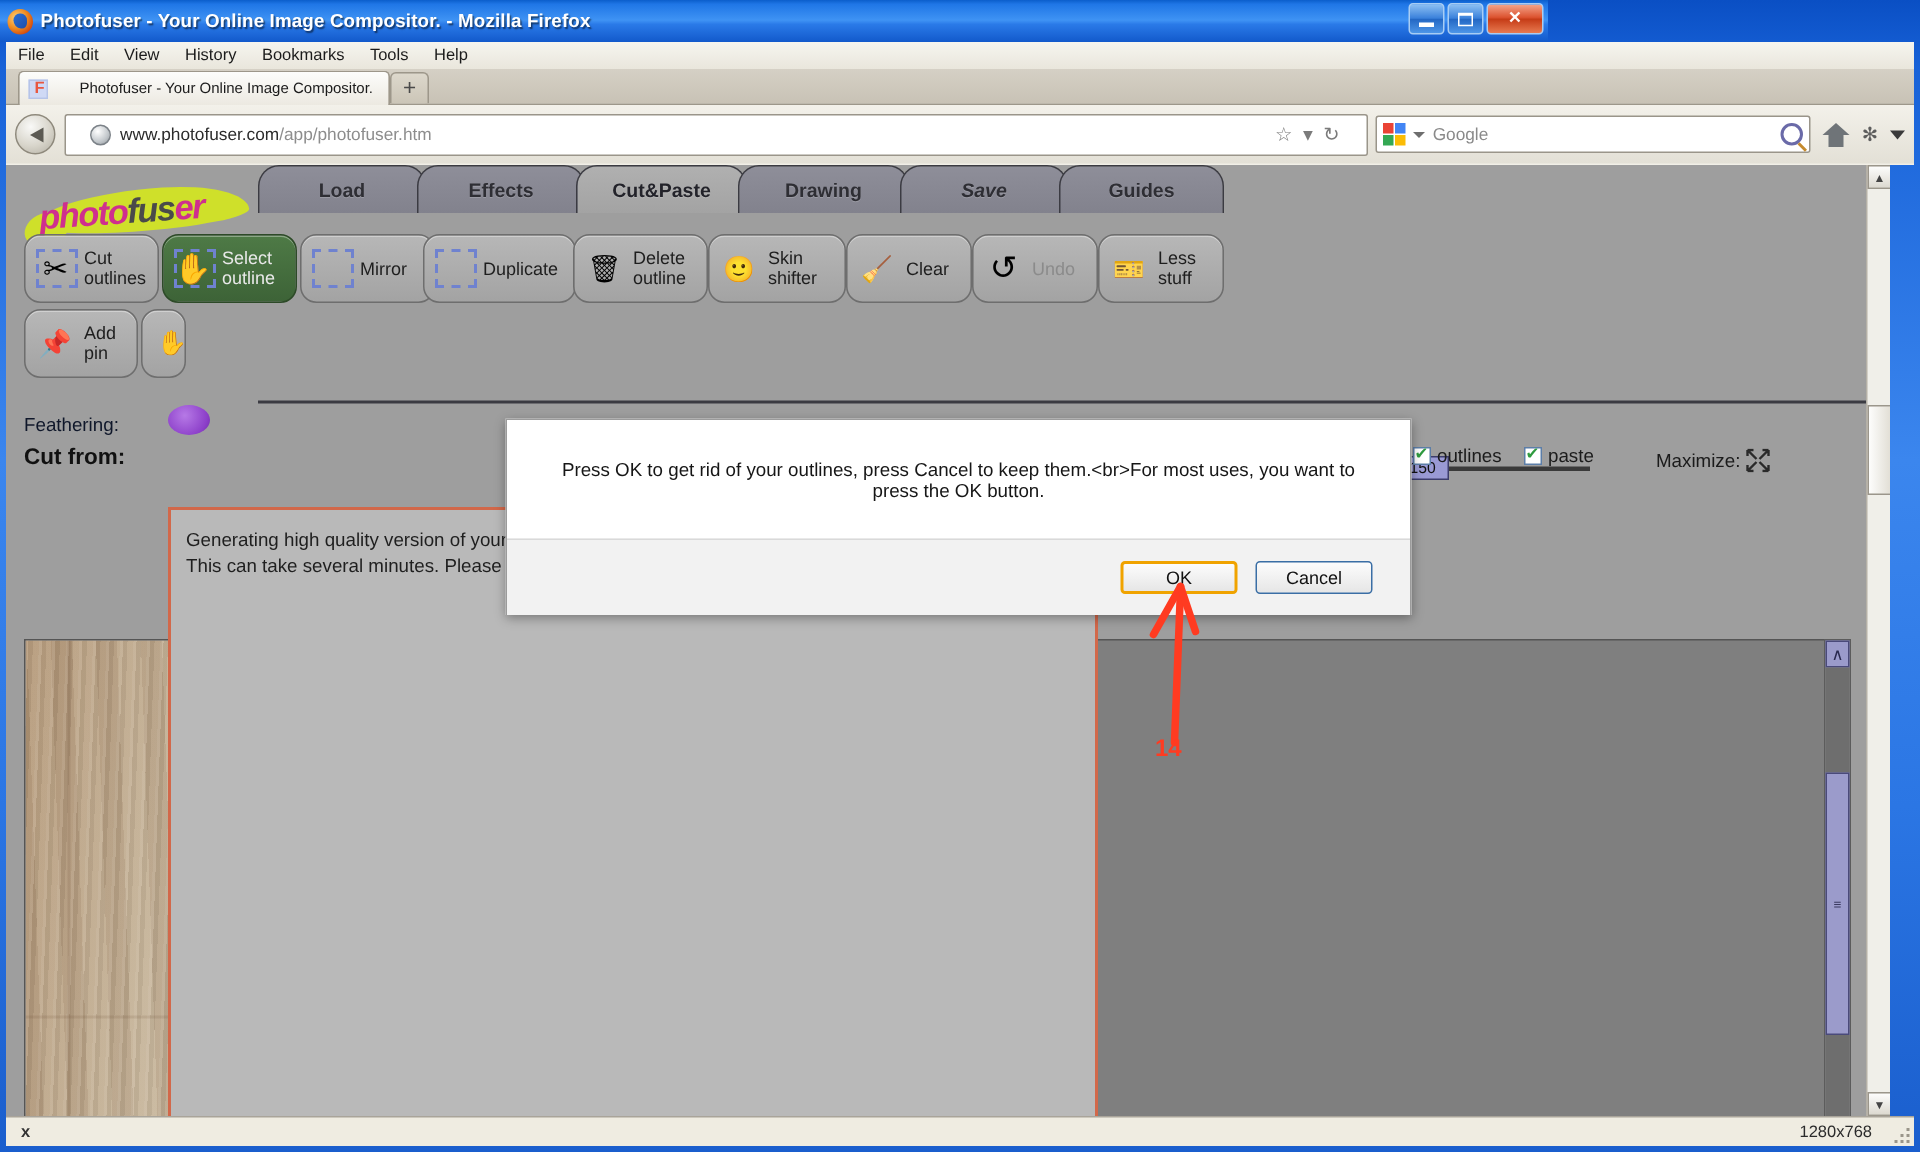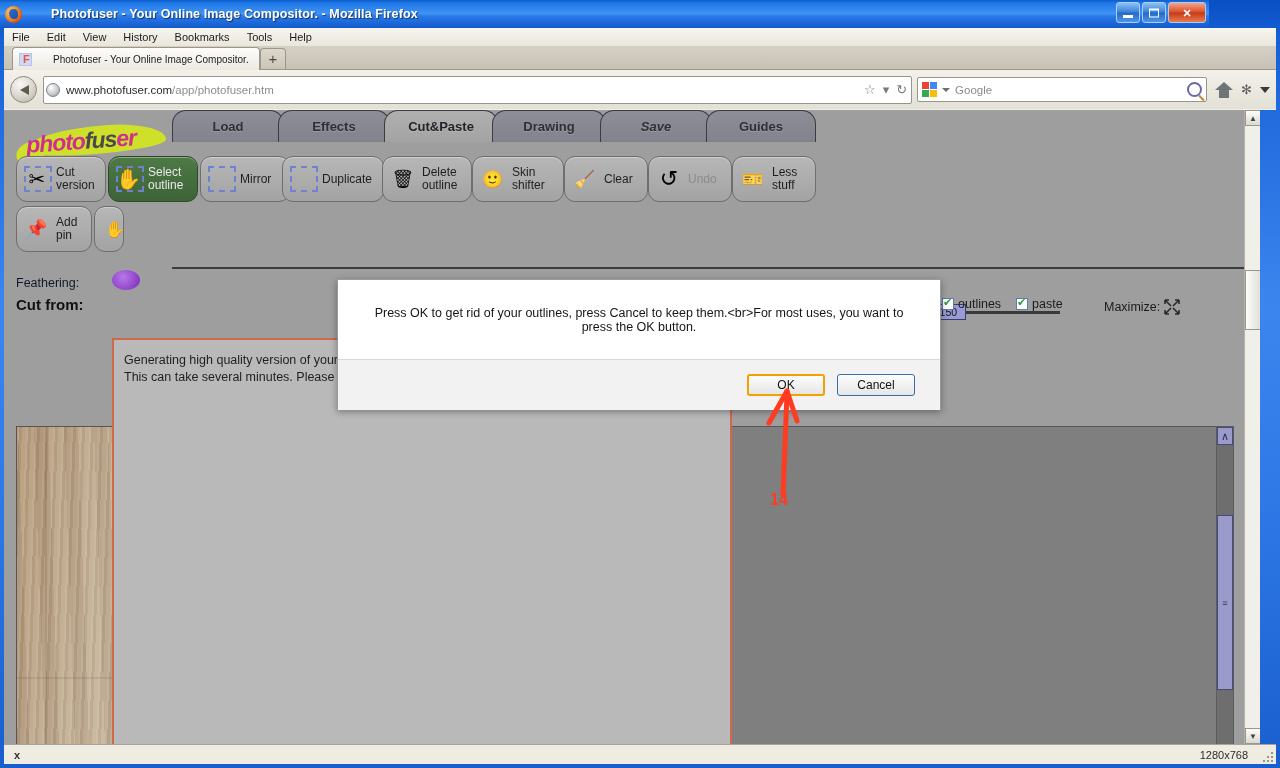--- a/index.html
+++ b/index.html
@@ -10,23 +10,23 @@
   }
   #root { position: relative; width: 1280px; height: 768px; }
 
   
   .win-frame {
     position: absolute; left: 0; top: 0; width: 1280px; height: 768px;
     background: linear-gradient(to bottom, #0a4fc4 0%, #1862d8 6%, #3b86ee 40%, #2b76e4 70%, #1a5ecd 100%);
     border: 0;
   }
   .titlebar {
-    position: absolute; left: 0; top: 0; width: 1209px; height: 28px;
+    position: absolute; left: 0; top: 0; width: 1032px; height: 28px;
     background: linear-gradient(to bottom, #0b5ecb 0%, #1f76e6 10%, #3f93f4 48%, #2a7ae8 58%, #1259cb 100%);
-    display: flex; align-items: center; gap: 24px;
+    display: flex; align-items: center;
   }
   .ff-icon {
     width: 17px; height: 17px; margin-left: 5px; margin-right: 5px;
     border-radius: 50%;
     background: radial-gradient(circle at 35% 35%, #ffd37a 0%, #ef8b20 45%, #d24d11 75%, #8d2f08 100%);
     position: relative; flex: none;
   }
   .ff-icon::after {
     content: ""; position: absolute; left: 4px; top: 3px; width: 9px; height: 10px;
     border-radius: 50% 50% 40% 60%;
@@ -84,21 +84,21 @@
     background: linear-gradient(to bottom,#f3f1ea,#e3e0d6); }
   .back-btn {
     width: 27px; height: 27px; border-radius: 50%; flex: none;
     background: radial-gradient(circle at 38% 30%, #f9f9f7 0%, #d8d5cb 55%, #b2aea2 100%);
     border: 1px solid #8e897c; position: relative; cursor: pointer; margin-right: 6px;
   }
   .back-btn::after { content:""; position:absolute; left:9px; top:8px;
     border-right: 9px solid #5c5a53; border-top:5px solid transparent; border-bottom:5px solid transparent; }
   .urlbar {
     flex: 1; height: 28px; background: #fff; border:1px solid #9a958a; border-radius: 2px;
-    display: flex; align-items: center; padding: 0 2px; gap: 6px; margin-right: 5px; cursor: text;
+    display: flex; align-items: center; padding: 0 16px; gap: 6px; margin-right: 5px; cursor: text;
   }
   .globe { width: 14px; height: 14px; border-radius: 50%; flex:none;
     background: radial-gradient(circle at 35% 30%, #fff 0%, #c3c8cc 60%, #8e9499 100%);
     border: 1px solid #7c8288; }
   .url-text { font-size: 11.5px; color: #2b2b2b; white-space: nowrap; }
   .url-text .dim { color: #8d8d8d; }
   .url-right { margin-left: auto; display: flex; align-items: center; gap: 7px; padding-right:2px; }
   .ico { font-size: 13px; color: #7b7b7b; cursor: pointer; line-height: 1; }
   .searchbar {
     width: 290px; height: 25px; background: #fff; border: 1px solid #9a958a; border-radius: 2px;
@@ -365,21 +365,21 @@
             <span>Guides</span>
           </div>
         <div class="tabs-underline"></div>
 
         <div class="toolbtn" style="left:12px; top:46px; width:90px;">
           <span class="tb-ico">
               <span class="dashbox"></span>
               <span class="gi">✂</span>
             </span>
           <span class="tb-label">Cut
-version</span>
+outlines</span>
         </div>
         <div class="toolbtn sel" style="left:104px; top:46px; width:90px;">
           <span class="tb-ico">
               <span class="dashbox"></span>
               <span class="gi">✋</span>
             </span>
           <span class="tb-label">Select
 outline</span>
         </div>
         <div class="toolbtn" style="left:196px; top:46px; width:90px;">

